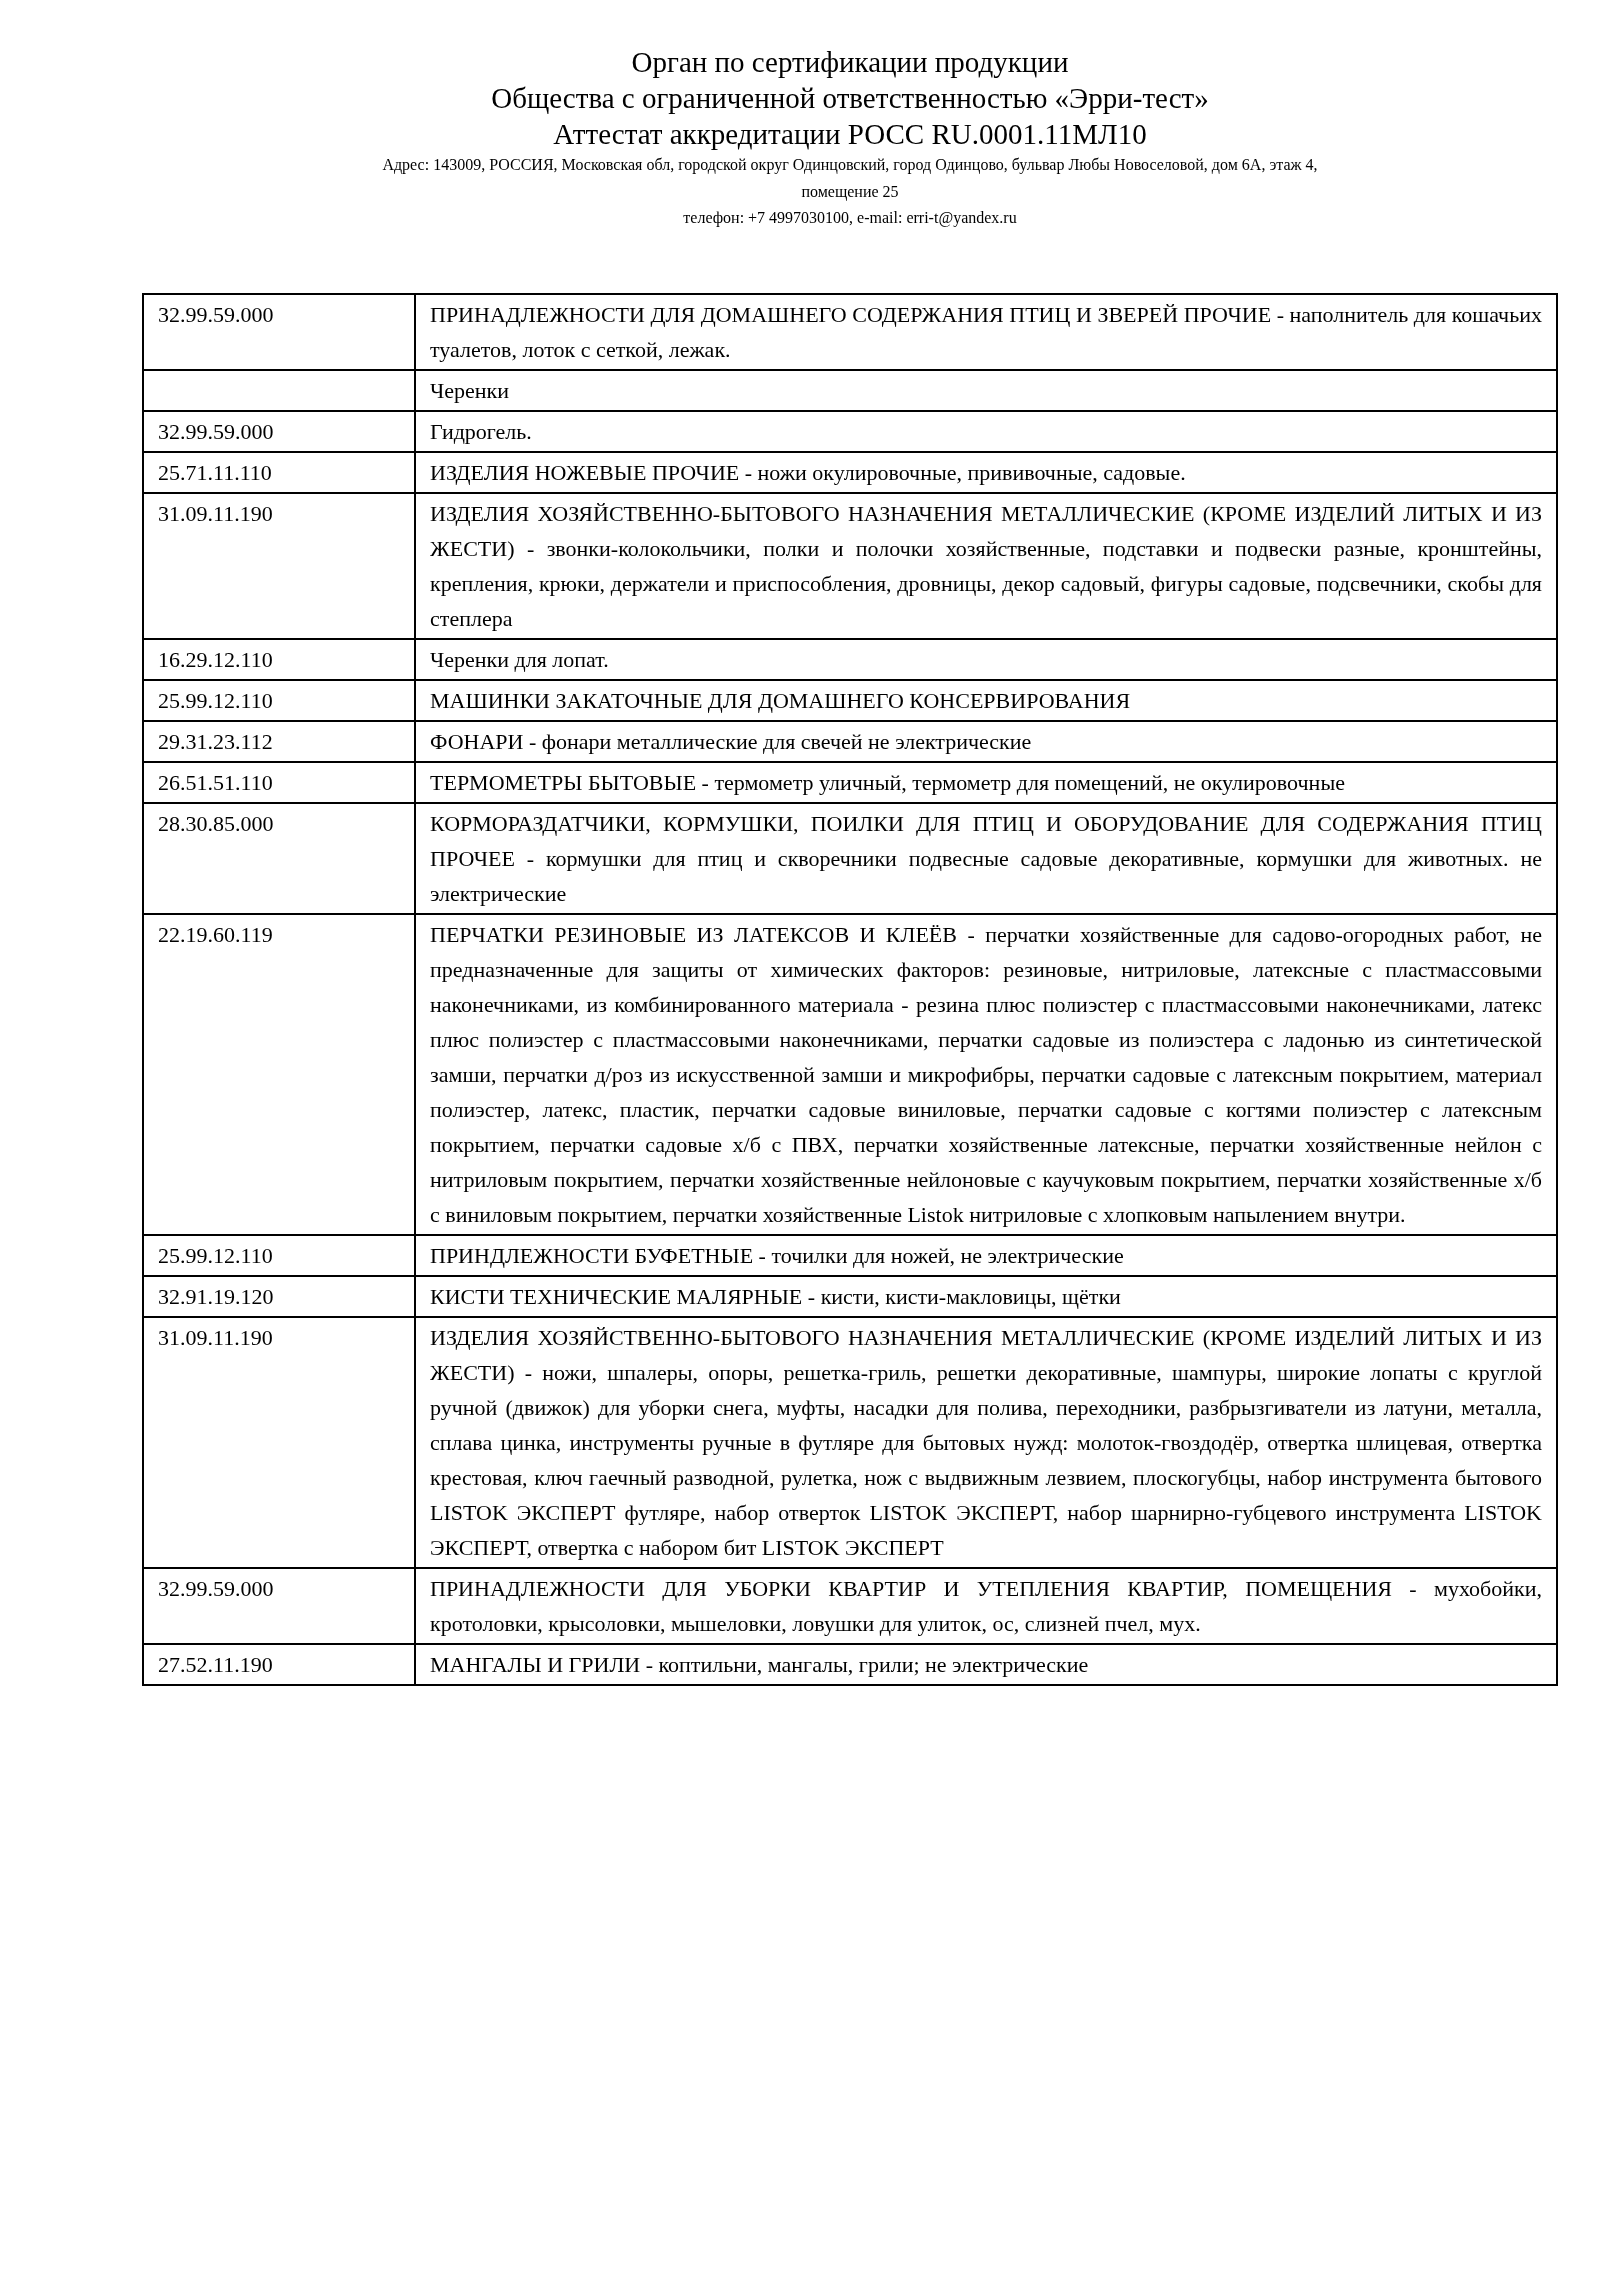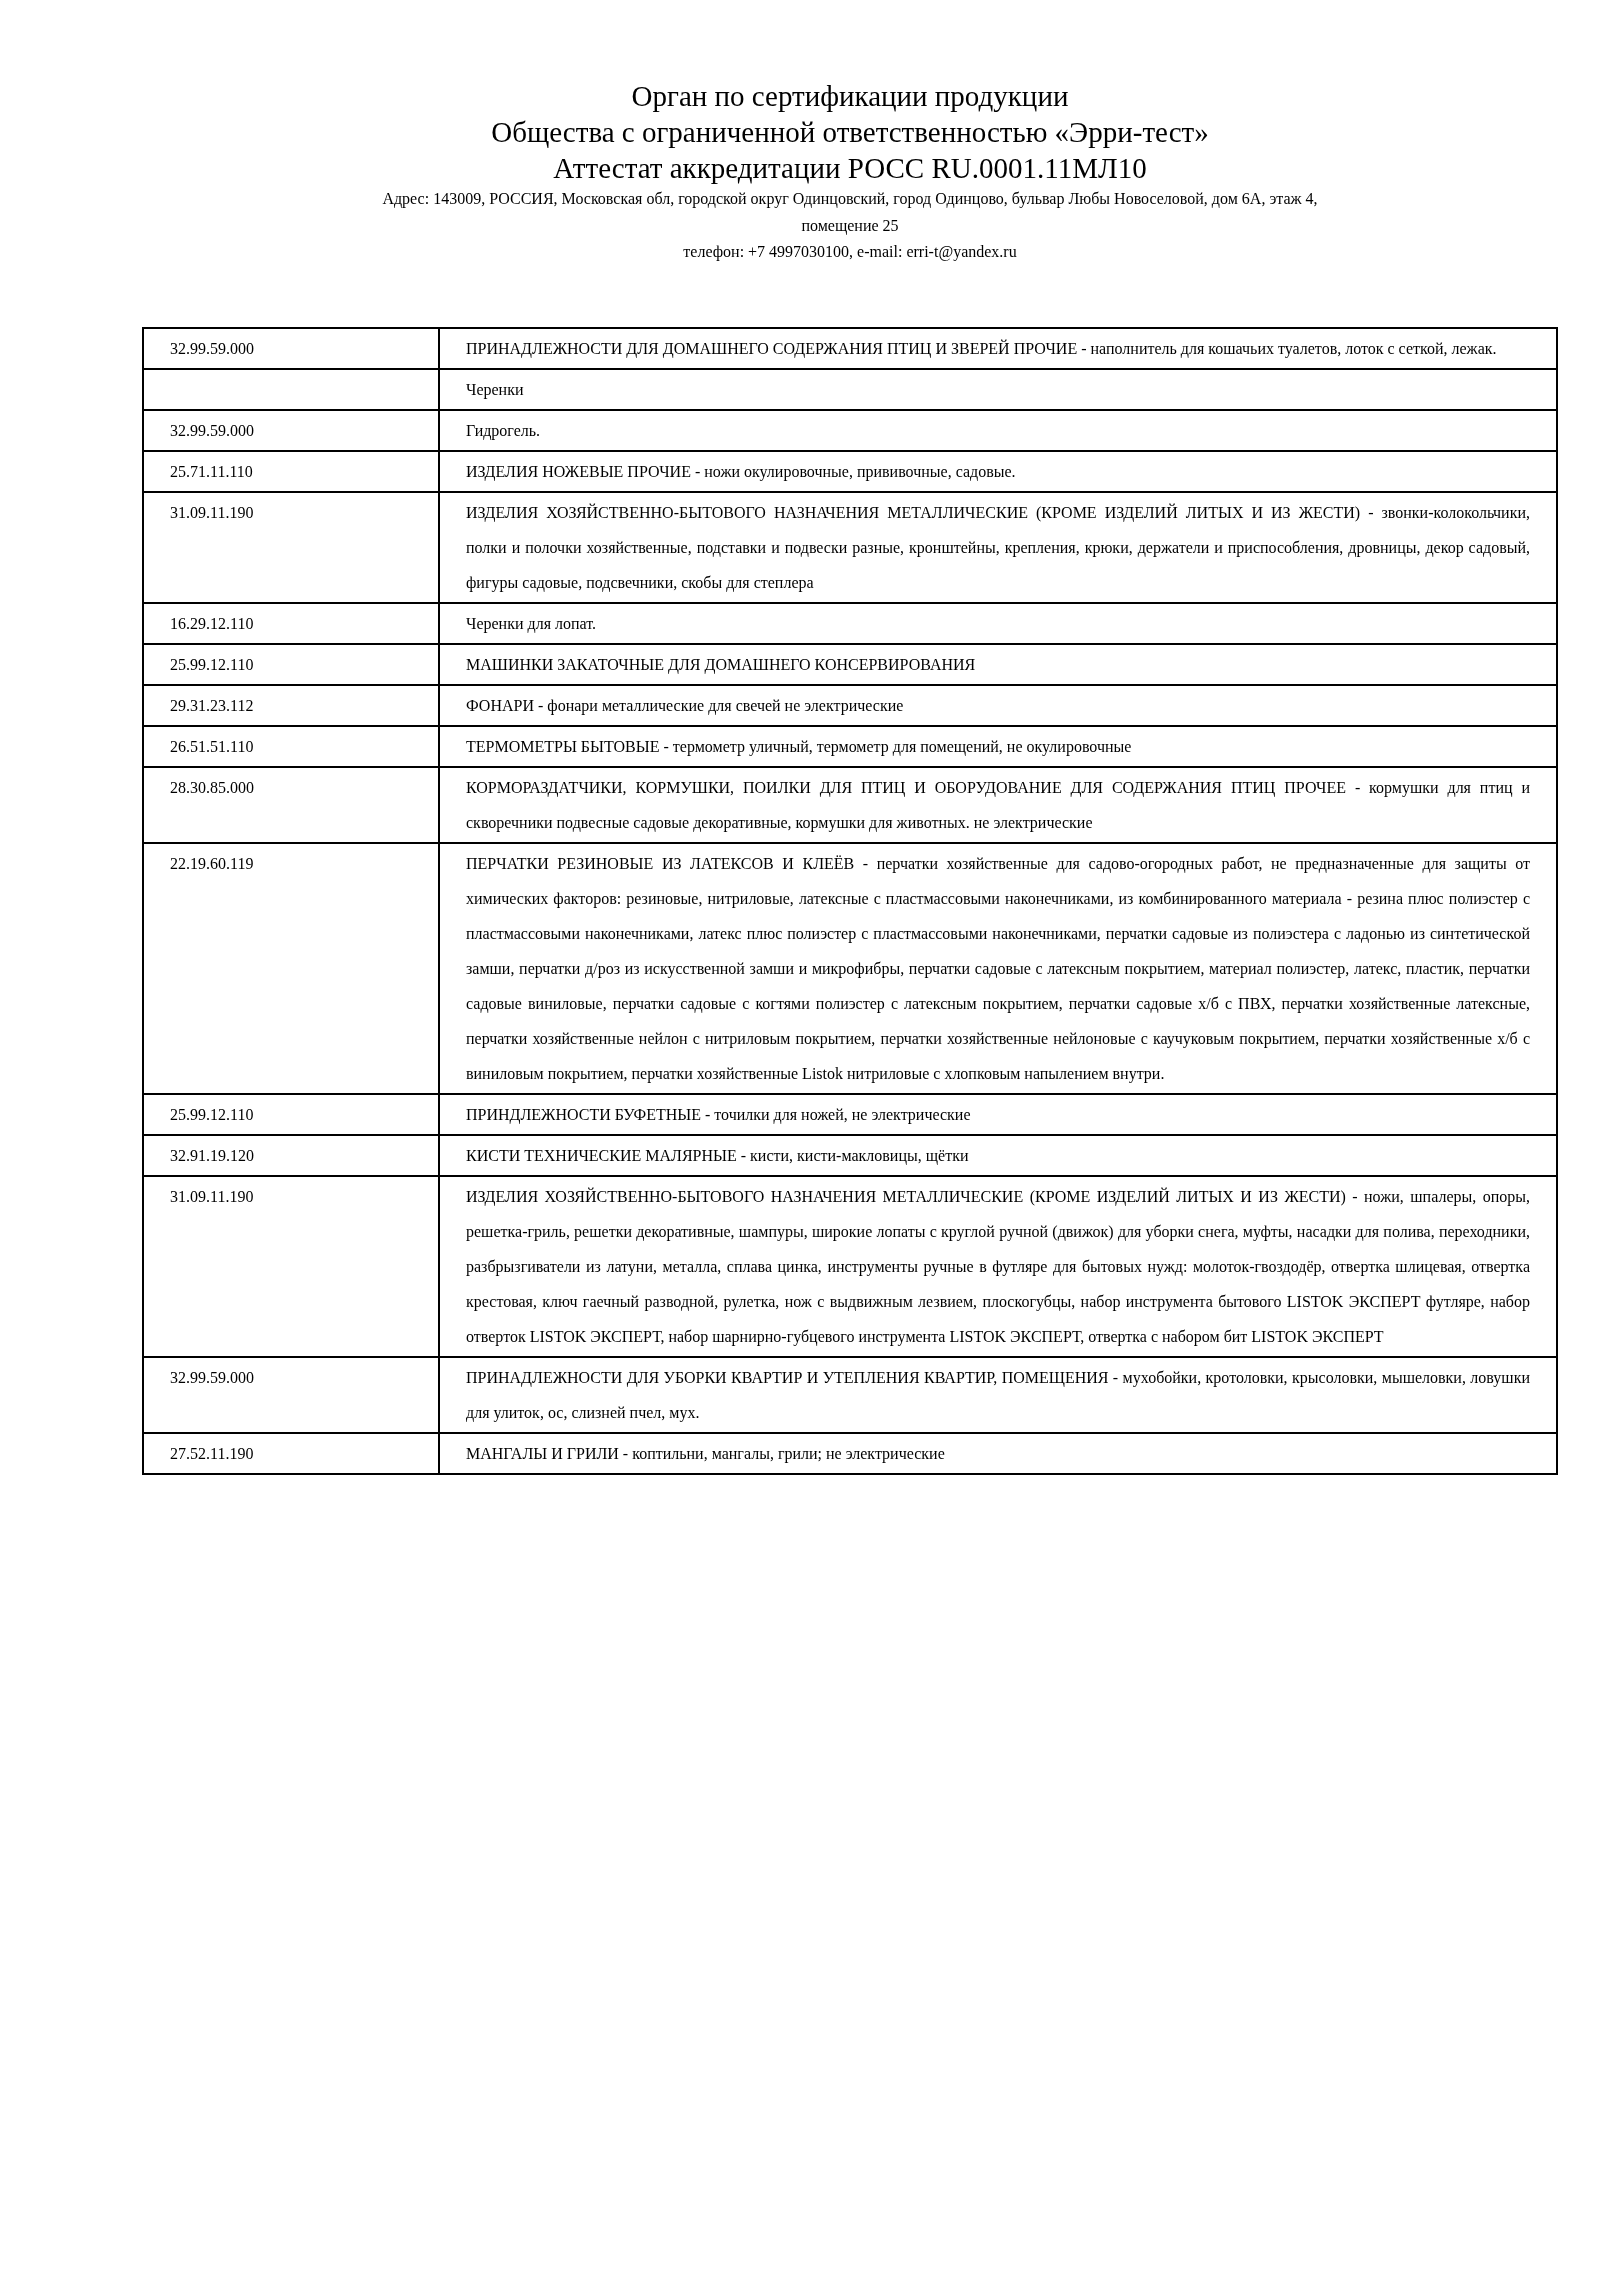--- a/index.html
+++ b/index.html
@@ -13,42 +13,42 @@
     color: #000000;
     font-family: "Liberation Serif", "DejaVu Serif", serif;
     overflow: hidden;
   }
   .content {
     margin-left: 142px;
     width: 1416px;
   }
   .header {
     text-align: center;
-    padding-top: 78px;
+    padding-top: 44px;
   }
   .title-line {
     font-size: 29px;
     line-height: 36px;
   }
   .small-line {
     font-size: 16px;
     line-height: 26.5px;
   }
   table.products {
     border-collapse: collapse;
     table-layout: fixed;
     width: 100%;
     margin-top: 61px;
   }
   table.products td {
     border: 2.9px solid #000000;
     vertical-align: top;
-    font-size: 16px;
+    font-size: 22px;
     line-height: 35px;
-    padding: 2px 26px;
+    padding: 2px 14px;
   }
   td.code {
     width: 242px;
     padding-left: 23.5px;
     white-space: nowrap;
   }
   td.desc {
     text-align: justify;
     padding-left: 11.8px;
     padding-right: 13.7px;

